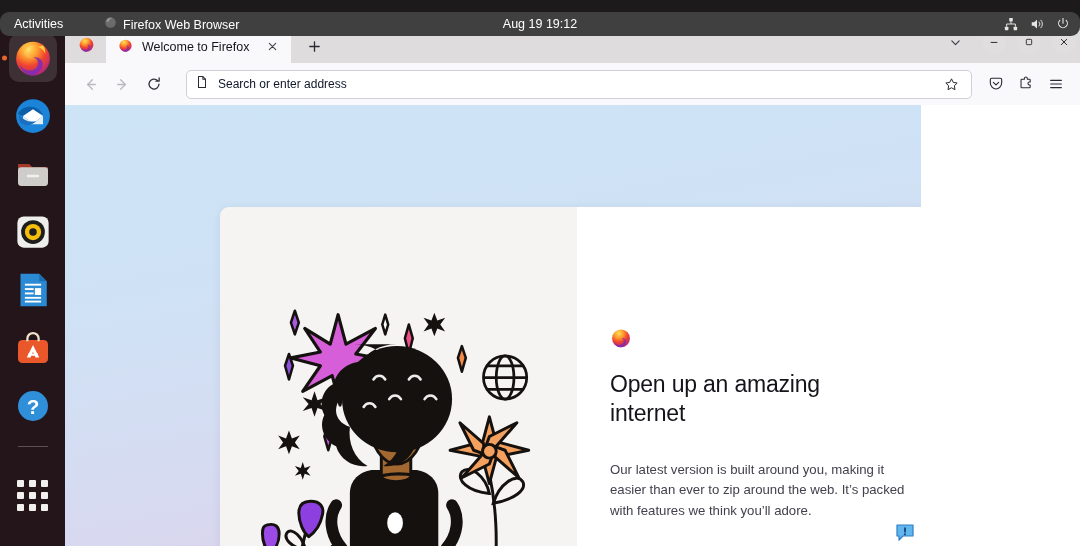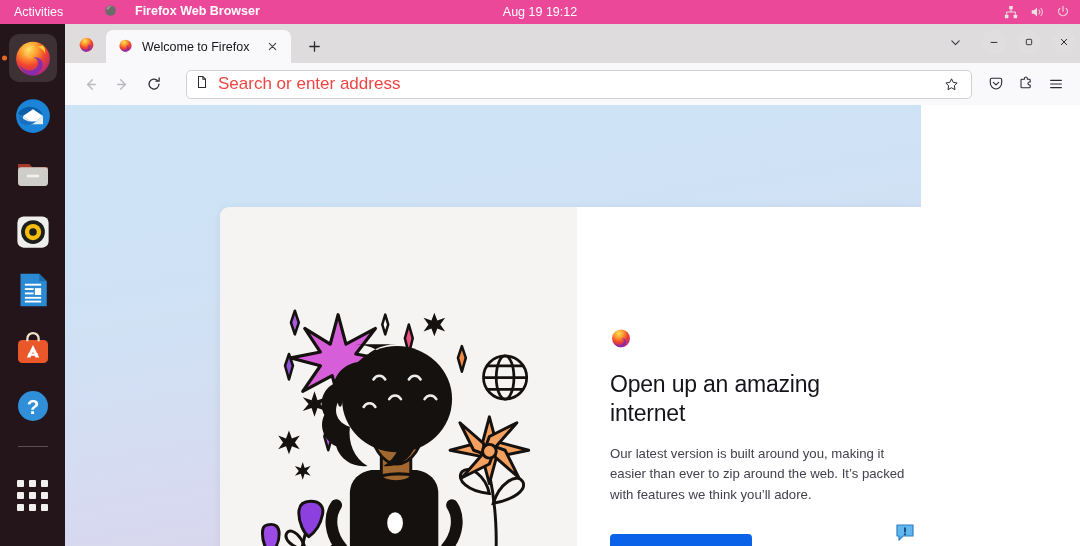--- a/index.html
+++ b/index.html
@@ -6,27 +6,28 @@
   html, body {
     width: 1080px; height: 546px;
     overflow: hidden;
     font-family: "Liberation Sans", sans-serif;
     background: #1d1a1b;
   }
   #screen { position: relative; width: 1080px; height: 546px; overflow: hidden; }
 
   
   #topbar {
-    position: absolute; top: 0; left: 0; width: 1080px; height: 24px;
-    background: #ec4899; color: #e8e6e3;
+    position: absolute; top: 12px; left: 0; width: 1080px; height: 24px;
+    background: #404040; color: #e8e6e3;
     font-size: 12.5px; display: flex; align-items: center;
     z-index: 40;
+    border-radius: 9px;
   }
   .tb-activities { margin-left: 14px; font-size: 12.5px; color: #ffffff; }
-  .tb-appname { position: absolute; left: 104px; display: flex; align-items: flex-start; gap: 18px; color: #ffffff; font-weight: bold; }
+  .tb-appname { position: absolute; left: 104px; display: flex; align-items: flex-end; gap: 6px; color: #ffffff; }
   .tb-clock { position: absolute; left: 0; width: 1080px; text-align: center; color: #ffffff; font-size: 12.5px; pointer-events: none; }
   .tb-right { position: absolute; right: 10px; display: flex; align-items: center; gap: 12px; }
   .tb-right svg { display: block; }
 
   
   #dock {
     position: absolute; top: 24px; left: 0; width: 65px; height: 522px;
     background: #2b1e24; background: rgba(36,22,28,0.97);
     display: flex; flex-direction: column; align-items: center;
     padding-top: 10px; z-index: 35;
@@ -73,21 +74,21 @@
 
   #navbar { height: 42px; background: #f9f9fb; display: flex; align-items: center; padding: 0 9px; }
   .navbtn { width: 32px; height: 30px; display: flex; align-items: center; justify-content: center; border-radius: 4px; }
   .navbtn.disabled svg { stroke: #b9b8bd; }
   .navbtn svg { stroke: #2b2a33; }
   #urlbar {
     flex: 1; height: 29px; margin: 0 9px 0 16px;
     background: #ffffff; border: 1px solid #cfcfd8; border-radius: 5px;
     display: flex; align-items: center; padding: 0 8px; gap: 9px;
   }
-  #urlbar .placeholder { font-size: 17px; color: #ef4444; }
+  #urlbar .placeholder { font-size: 12px; color: #0f172a; }
   .star { margin-left: auto; width: 24px; height: 24px; display: flex; align-items: center; justify-content: center; }
   .toolbtn { width: 30px; height: 30px; display: flex; align-items: center; justify-content: center; border-radius: 4px; }
 
   
   #content {
     position: relative; height: 441px; width: 856px;
     background: linear-gradient(170deg, #cde3f6 0%, #cfe2f5 34%, #d5dcf2 62%, #d9d6ee 82%, #dcd5ed 100%);
     overflow: hidden;
   }
   #signin {
@@ -96,21 +97,21 @@
   }
   #card {
     position: absolute; left: 155px; top: 102px; width: 713px; height: 420px;
     border-radius: 9px; overflow: hidden; display: flex;
     box-shadow: 0 2px 10px rgba(20,20,40,0.07);
   }
   #card-left { width: 357px; background: #f5f4f2; position: relative; }
   #card-right { flex: 1; background: #ffffff; padding: 120px 0 0 33px; }
   #ff-logo { width: 22px; height: 22px; margin-bottom: 17px; }
   #headline { font-size: 23px; line-height: 1.28; font-weight: normal; color: #15141a; letter-spacing: -0.2px; max-width: 250px; }
-  #subcopy { margin-top: 15px; font-size: 13.2px; line-height: 1.55; color: #42414d; max-width: 310px; }
+  #subcopy { margin-top: 31px; font-size: 13.2px; line-height: 1.55; color: #42414d; max-width: 310px; }
   #cta {
     margin-top: 29px; display: inline-block;
     background: #0a62e8; color: #ffffff;
     font-size: 12.6px; font-weight: bold;
     padding: 11px 17px; border-radius: 4px; border: none;
     font-family: "Liberation Sans", sans-serif;
   }
   #illo { position: absolute; left: 12px; top: 90px; width: 334px; height: 334px; }
   #feedback { position: absolute; right: 6px; bottom: 4px; width: 20px; height: 20px; }
 </style>

